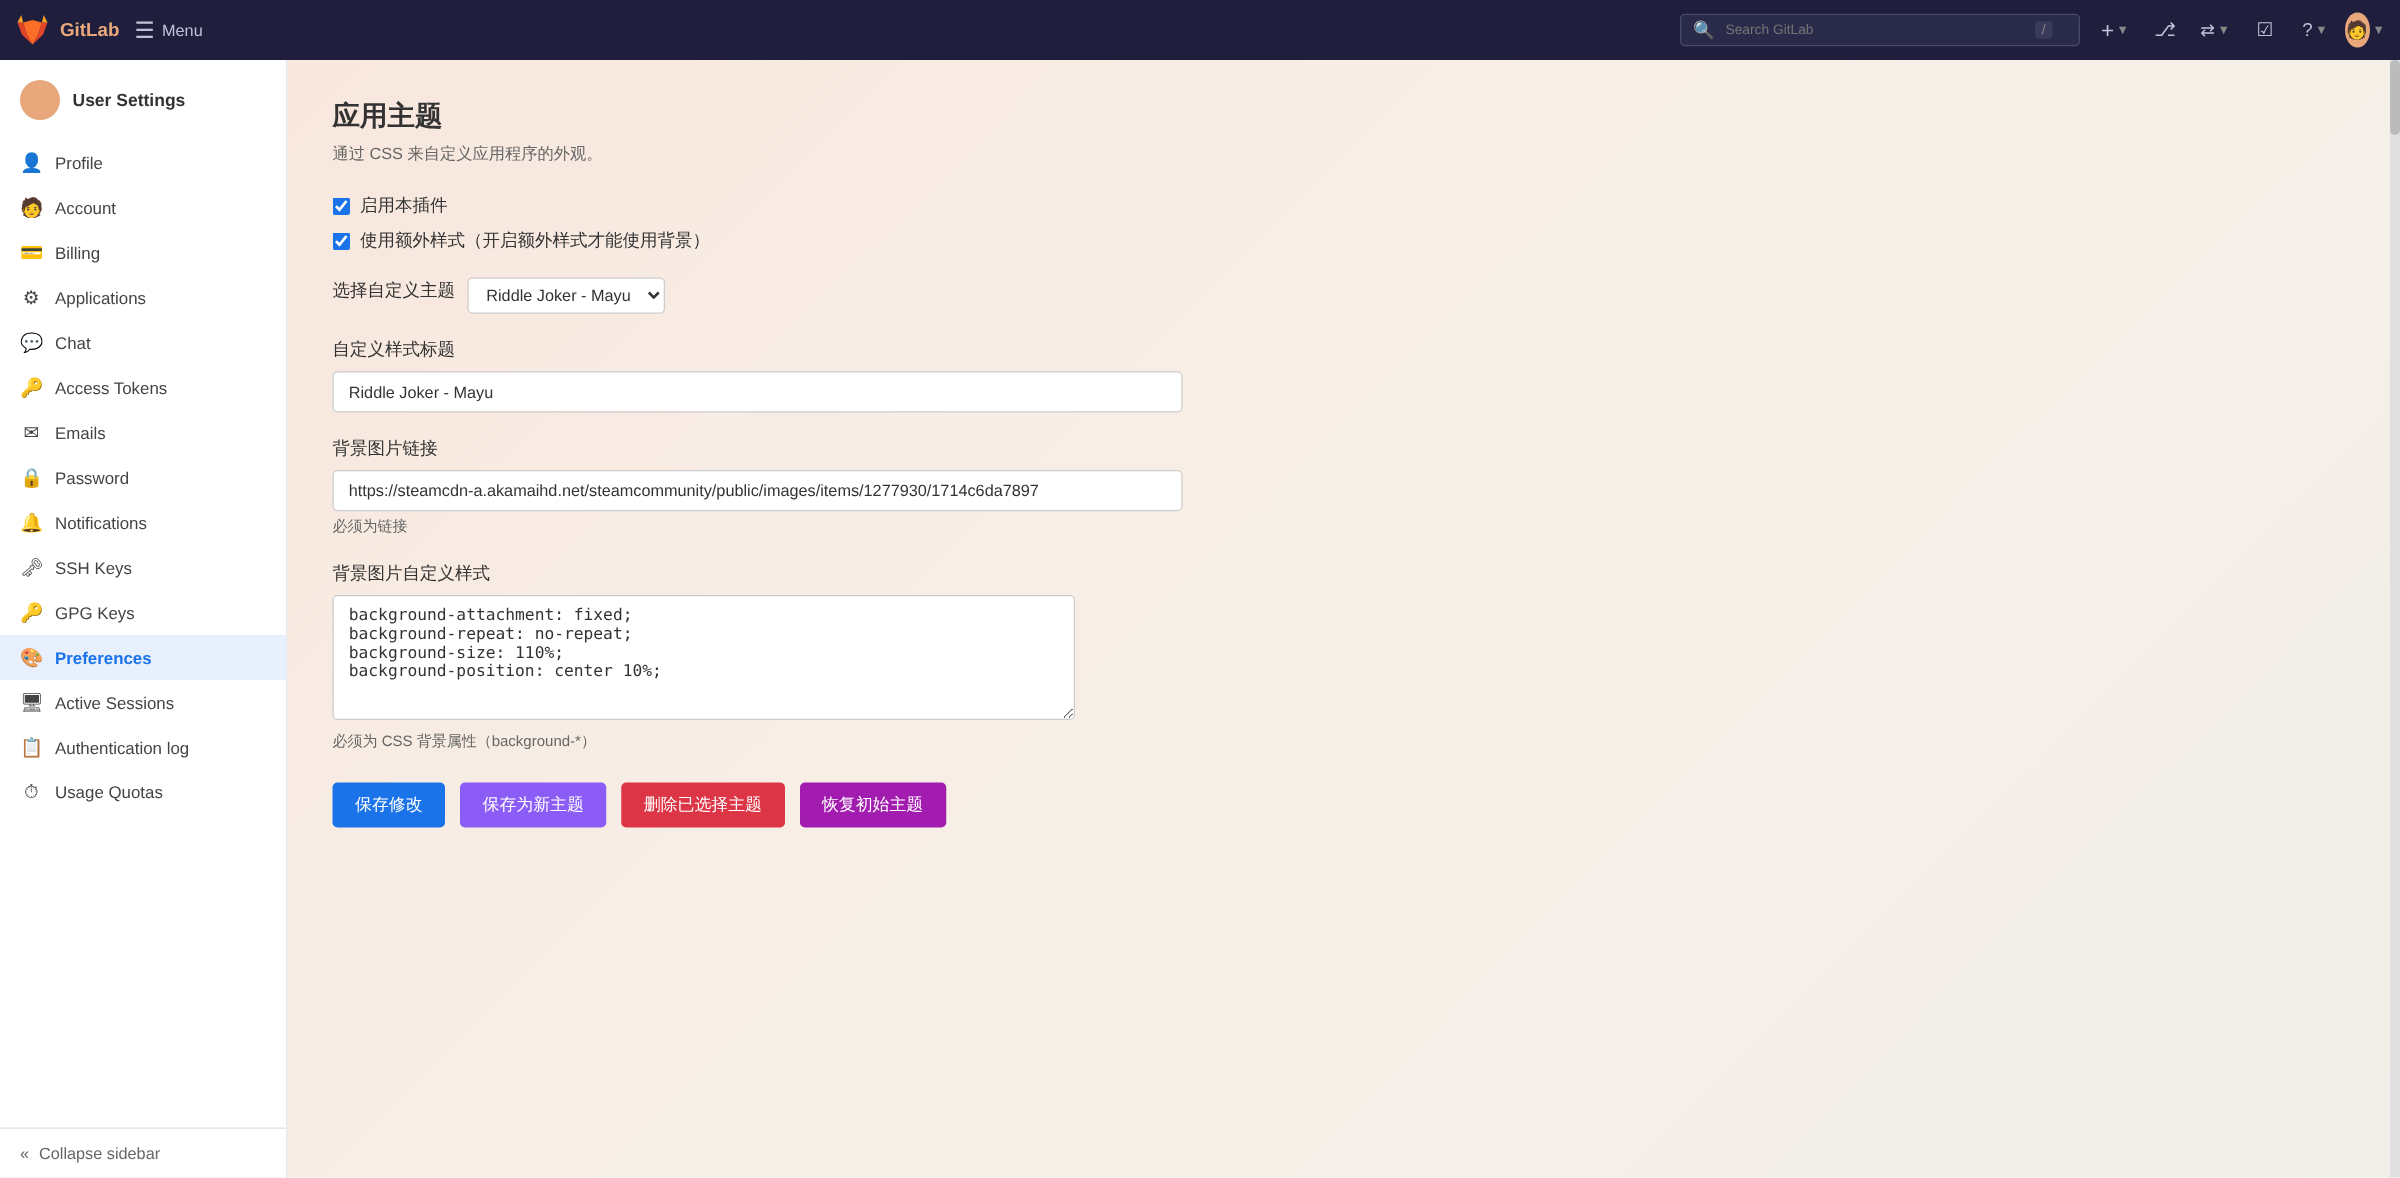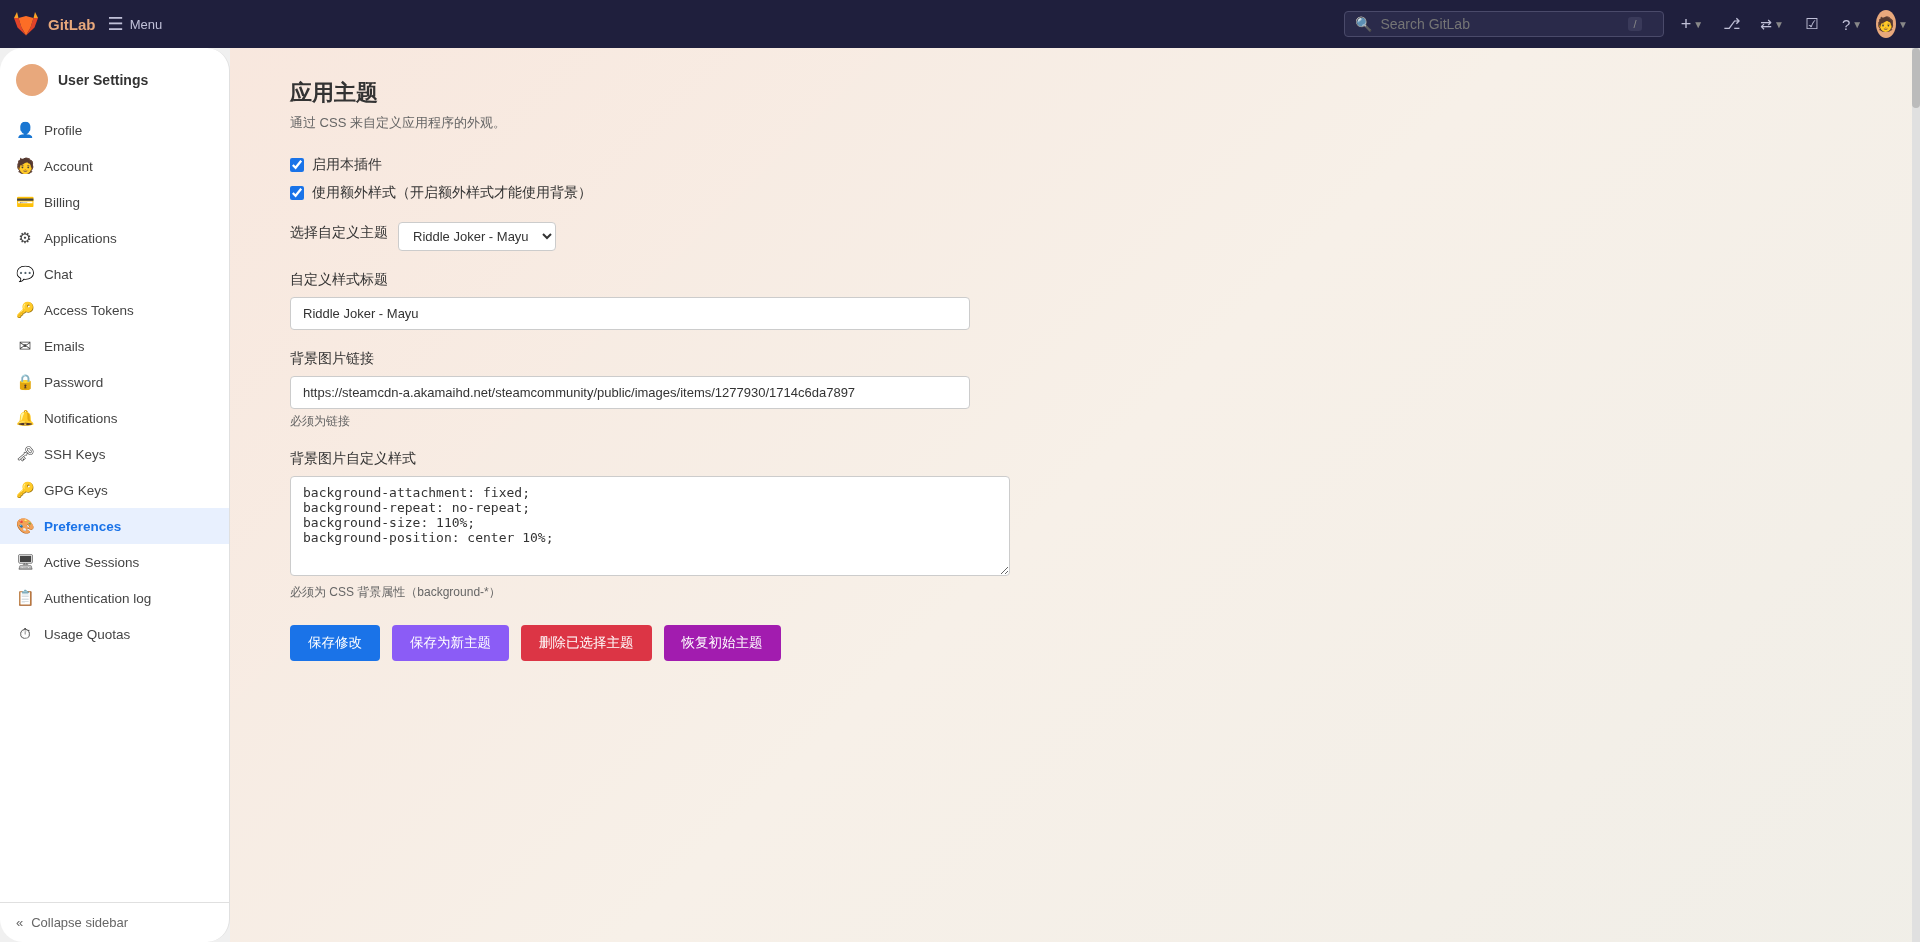--- a/index.html
+++ b/index.html
@@ -51,21 +51,20 @@
 
     
     .sidebar {
       width: 230px;
       background: #fff;
       border-right: 1px solid #e0e0e0;
       display: flex;
       flex-direction: column;
       overflow-y: auto;
       flex-shrink: 0;
-      border-radius: 23px;
     }
     .sidebar-header {
       padding: 16px 16px 8px;
       display: flex; align-items: center; gap: 10px;
     }
     .sidebar-avatar { width: 32px; height: 32px; border-radius: 50%; background: #e8a87c; flex-shrink: 0; }
     .sidebar-title { font-size: 14px; font-weight: 600; color: #333; }
     .sidebar-nav { list-style: none; padding: 8px 0; }
     .sidebar-nav li {
       display: flex; align-items: center; gap: 10px;
@@ -92,21 +91,21 @@
 
     
     .content-bg {
       position: absolute;
       top: 0; left: 0; right: 0; bottom: 0;
       background: linear-gradient(135deg, rgba(255,200,180,0.3) 0%, rgba(255,220,200,0.2) 50%, rgba(200,180,160,0.1) 100%);
       z-index: 0;
     }
     .content-inner {
       position: relative; z-index: 1;
-      padding: 30px 60px;
+      padding: 30px 36px;
       max-width: 1000px;
     }
 
     .page-title { font-size: 22px; font-weight: 600; color: #333; margin-bottom: 6px; }
     .page-subtitle { font-size: 13px; color: #666; margin-bottom: 24px; }
 
     .form-section { margin-bottom: 20px; }
     .checkbox-row { display: flex; align-items: center; gap: 8px; margin-bottom: 10px; }
     .checkbox-row input[type=checkbox] { width: 14px; height: 14px; accent-color: #1a73e8; }
     .checkbox-label { font-size: 14px; color: #333; }
@@ -172,21 +171,21 @@
     </svg>
     <span style="color:#e8a87c; font-size:15px; font-weight:600;">GitLab</span>
   </div>
   <div class="navbar-menu-btn">
     <span>☰</span>
     <span style="color:#c0c0d8; font-size:13px;">Menu</span>
   </div>
   <div class="navbar-spacer"></div>
   <div class="navbar-search">
     <span style="color:#888; font-size:14px;">🔍</span>
-    <input type="text" style="background: transparent; border: none; outline: none; color: #86efac; font-size: 14px; width: 240px;" placeholder="Search GitLab">
+    <input type="text" style="background: transparent; border: none; outline: none; color: #86efac; font-size: 11px; width: 240px;" placeholder="Search GitLab">
     <span class="slash-key">/</span>
   </div>
   <div class="navbar-icons">
     <div class="nav-icon-btn" style="gap:2px;">
       <span style="font-size:18px; color:#c0c0d8;">+</span>
       <span style="font-size:10px; color:#888;">▼</span>
     </div>
     <div class="nav-icon-btn">
       <span style="color:#c0c0d8; font-size:15px;">⎇</span>
     </div>
@@ -320,21 +319,21 @@
       </div>
 
       <div class="field-group">
         <div class="field-label">背景图片链接</div>
         <input type="text" class="text-input" style="width: 680px;" value="https://steamcdn-a.akamaihd.net/steamcommunity/public/images/items/1277930/1714c6da7897">
         <p class="field-sub">必须为链接</p>
       </div>
 
       <div class="field-group">
         <div class="field-label">背景图片自定义样式</div>
-        <textarea class="text-area bg-style-area" style="width: 720px; min-height: 100px; font-family: monospace; font-size: 13px;">background-attachment: fixed;
+        <textarea class="text-area bg-style-area" style="width: 594px; min-height: 100px; font-family: monospace; font-size: 13px;">background-attachment: fixed;
 background-repeat: no-repeat;
 background-size: 110%;
 background-position: center 10%;</textarea>
         <p class="field-sub">必须为 CSS 背景属性（background-*）</p>
       </div>
 
 
       <div class="btn-row">
         <button class="btn btn-save">保存修改</button>
         <button class="btn btn-save-new">保存为新主题</button>

